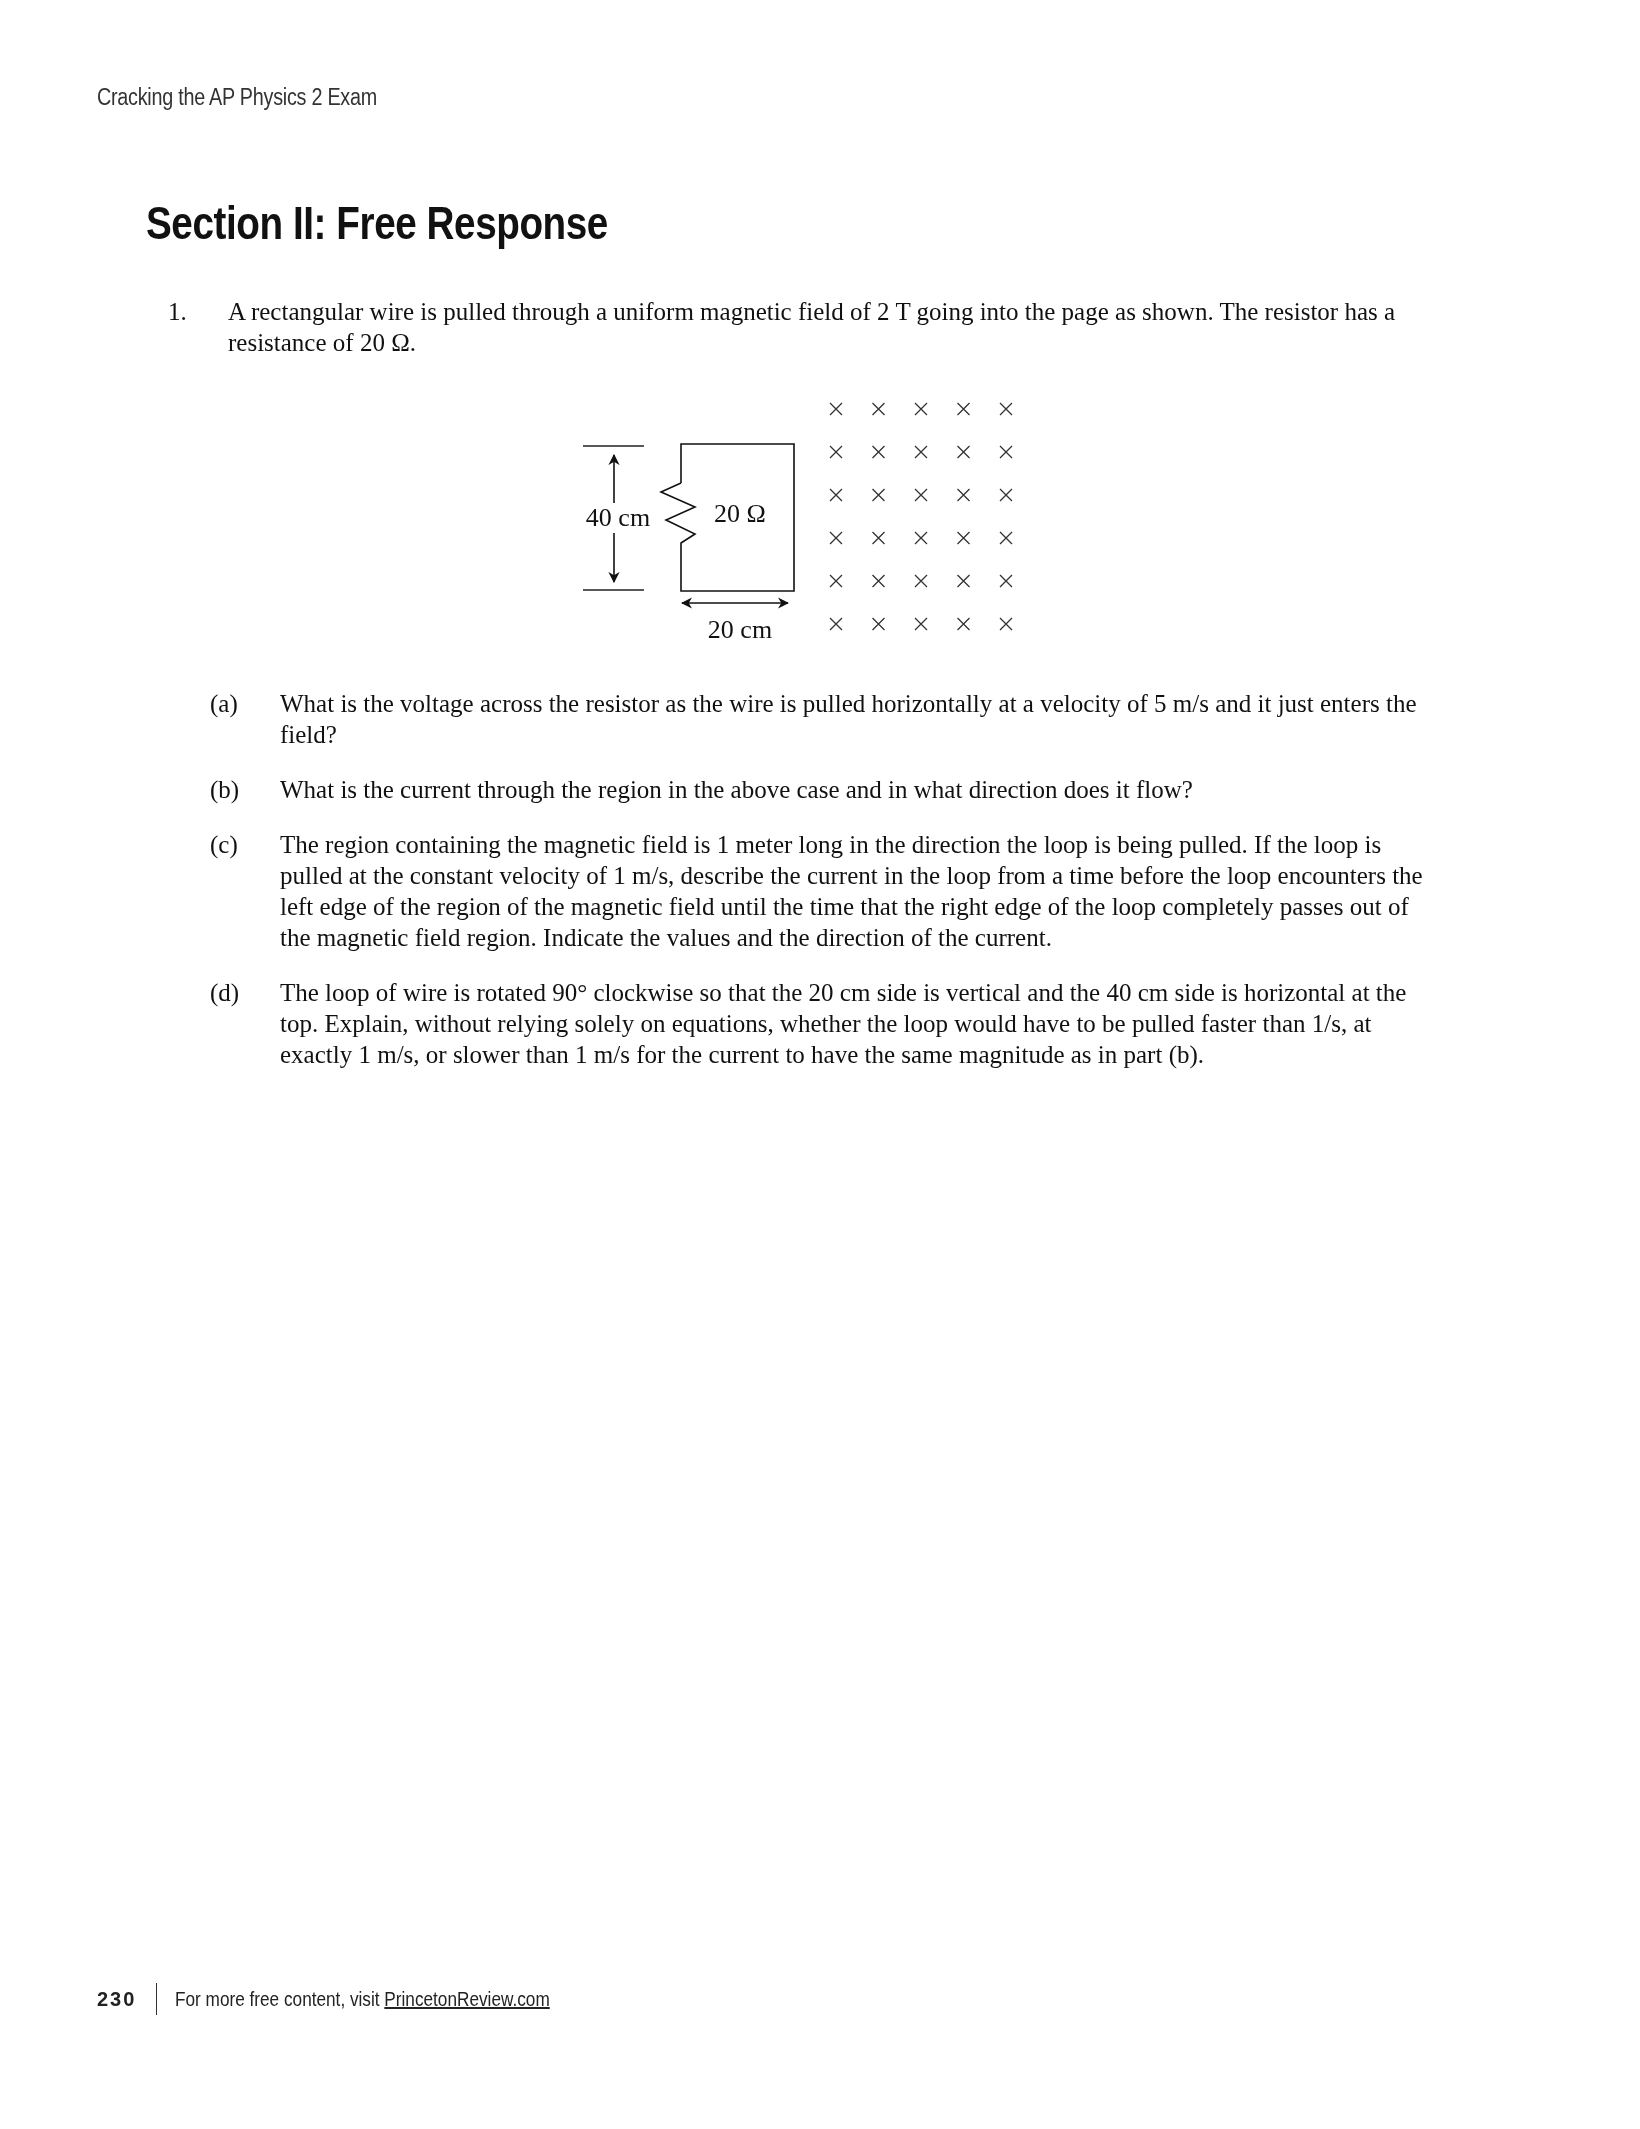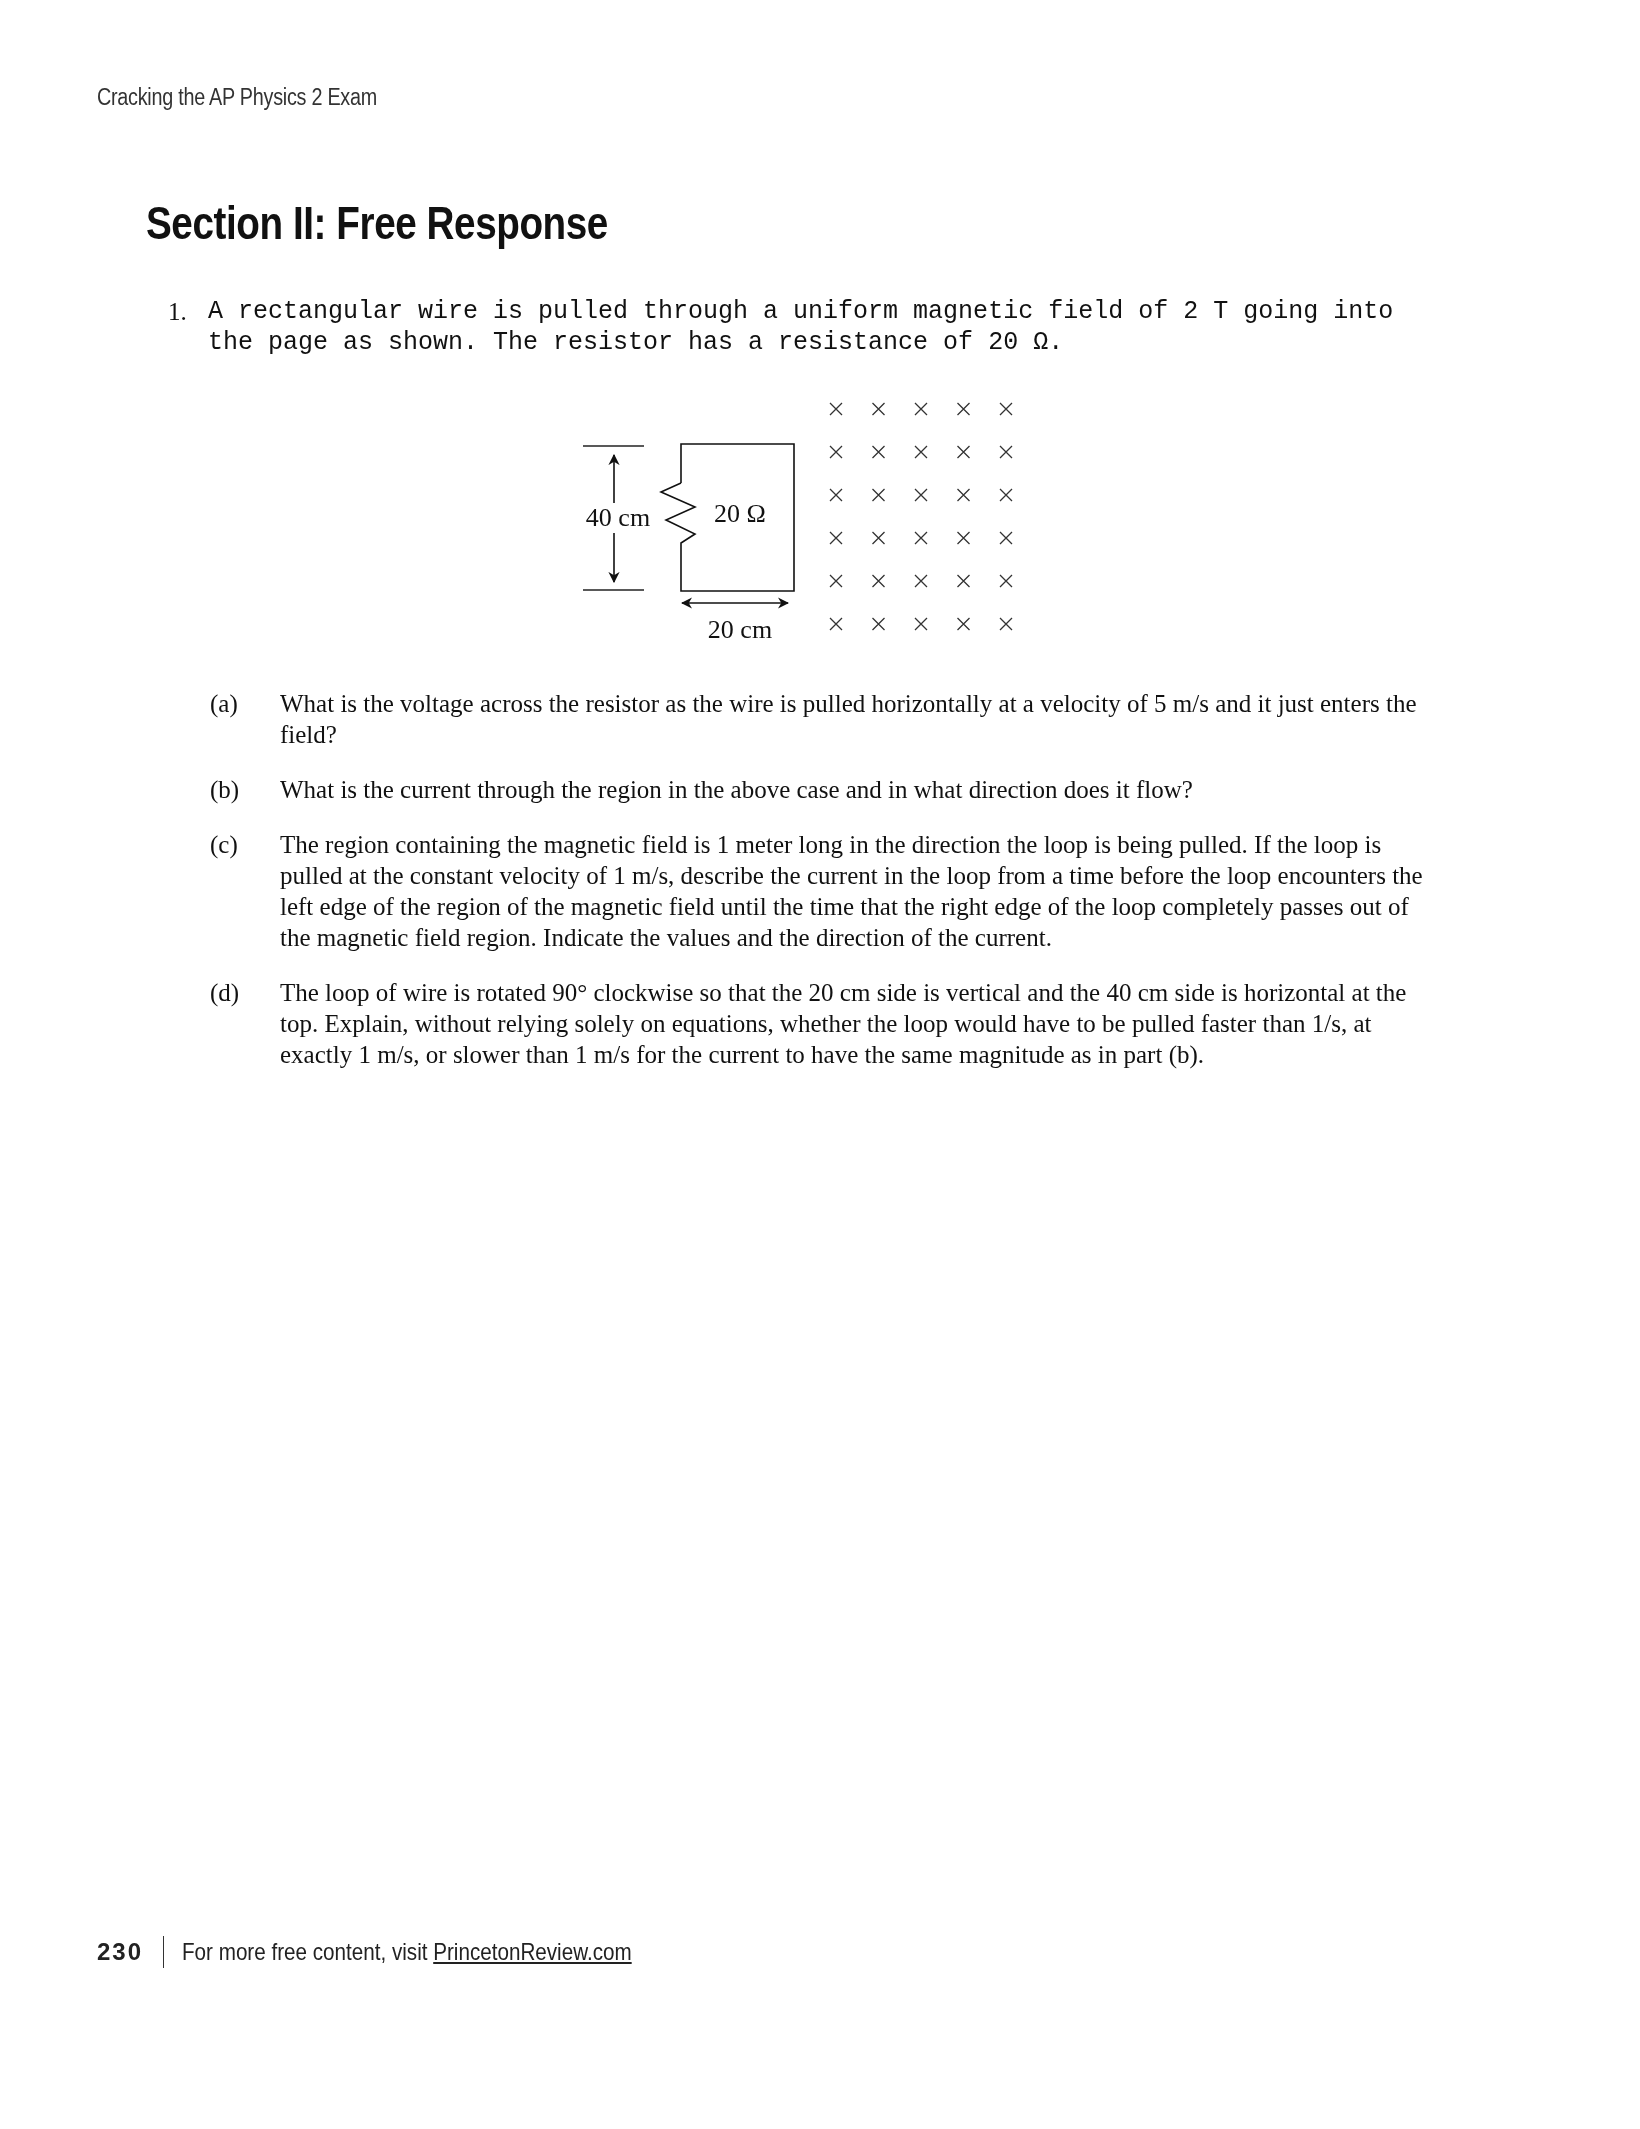--- a/index.html
+++ b/index.html
@@ -10,28 +10,28 @@
     letter-spacing: -0.3px; transform: scaleX(0.86); transform-origin: left top;
   }
   .section-title {
     position: absolute; left: 146px; top: 196px; margin: 0;
     font-family: "Liberation Sans", sans-serif; font-weight: bold; font-size: 46px;
     color: #111; transform: scaleX(0.84); transform-origin: left top; letter-spacing: -0.5px;
   }
   .serif { font-family: "Liberation Serif", serif; font-size: 25px; line-height: 31px; color: #111; }
   .q1 { position: absolute; left: 168px; top: 296px; width: 1250px; }
   .q1 .num { position: absolute; left: 0; top: 0; }
-  .q1 .stem { margin-left: 40px; font-family: Liberation Mono, monospace; }
+  .q1 .stem { margin-left: 60px; }
   .diagram { position: absolute; left: 560px; top: 375px; width: 480px; height: 270px; }
   .parts { position: absolute; left: 210px; top: 688px; width: 1230px; }
   .part { position: relative; padding-left: 70px; margin-bottom: 24px; }
   .part .label { position: absolute; left: 0; top: 0; }
   .footer {
-    position: absolute; left: 97px; top: 1936px;
-    font-family: "Liberation Sans", sans-serif; font-size: 24px; color: #222;
+    position: absolute; left: 97px; top: 1983px;
+    font-family: "Liberation Sans", sans-serif; font-size: 20px; color: #222;
     display: flex; align-items: center;
   }
   .footer .page-num { font-weight: bold; letter-spacing: 2px; }
   .footer .sep { width: 1px; height: 32px; background: #333; margin: 0 18px 0 20px; }
   .footer .text { transform: scaleX(0.86); transform-origin: left center; white-space: nowrap; }
   .footer .link { text-decoration: underline; color: #222; }
 </style>
 </head>
 <body>
 

